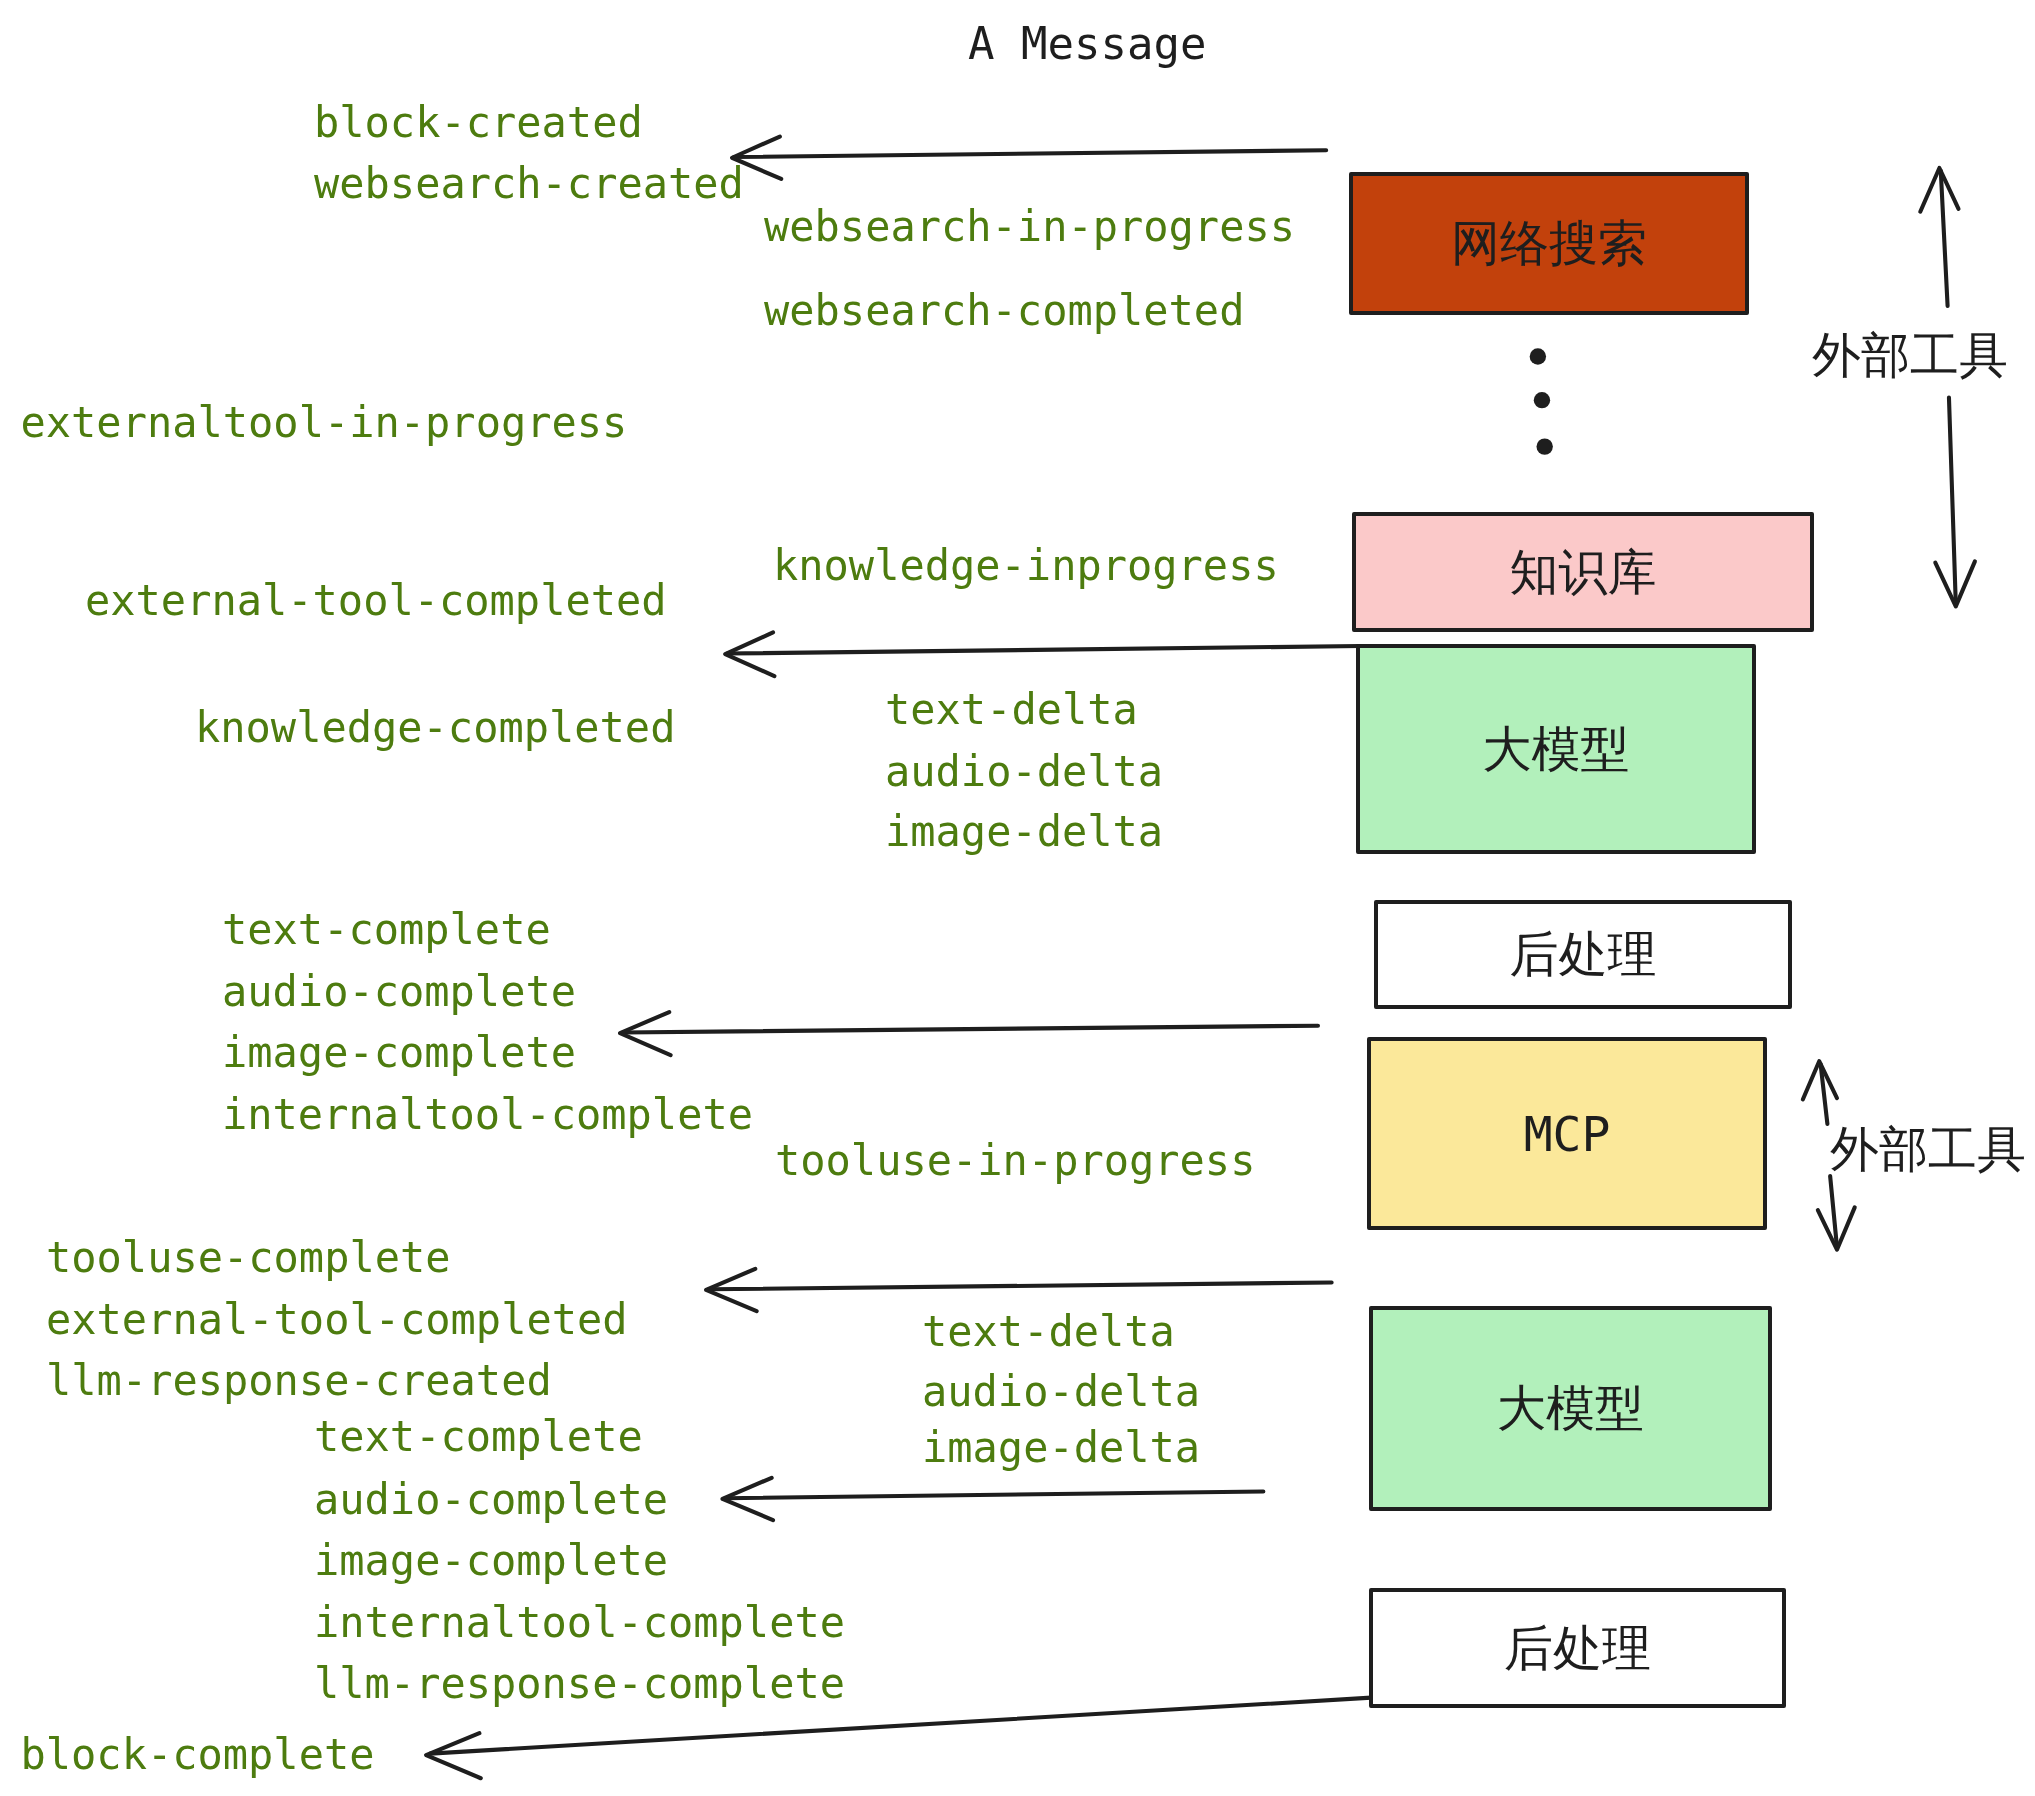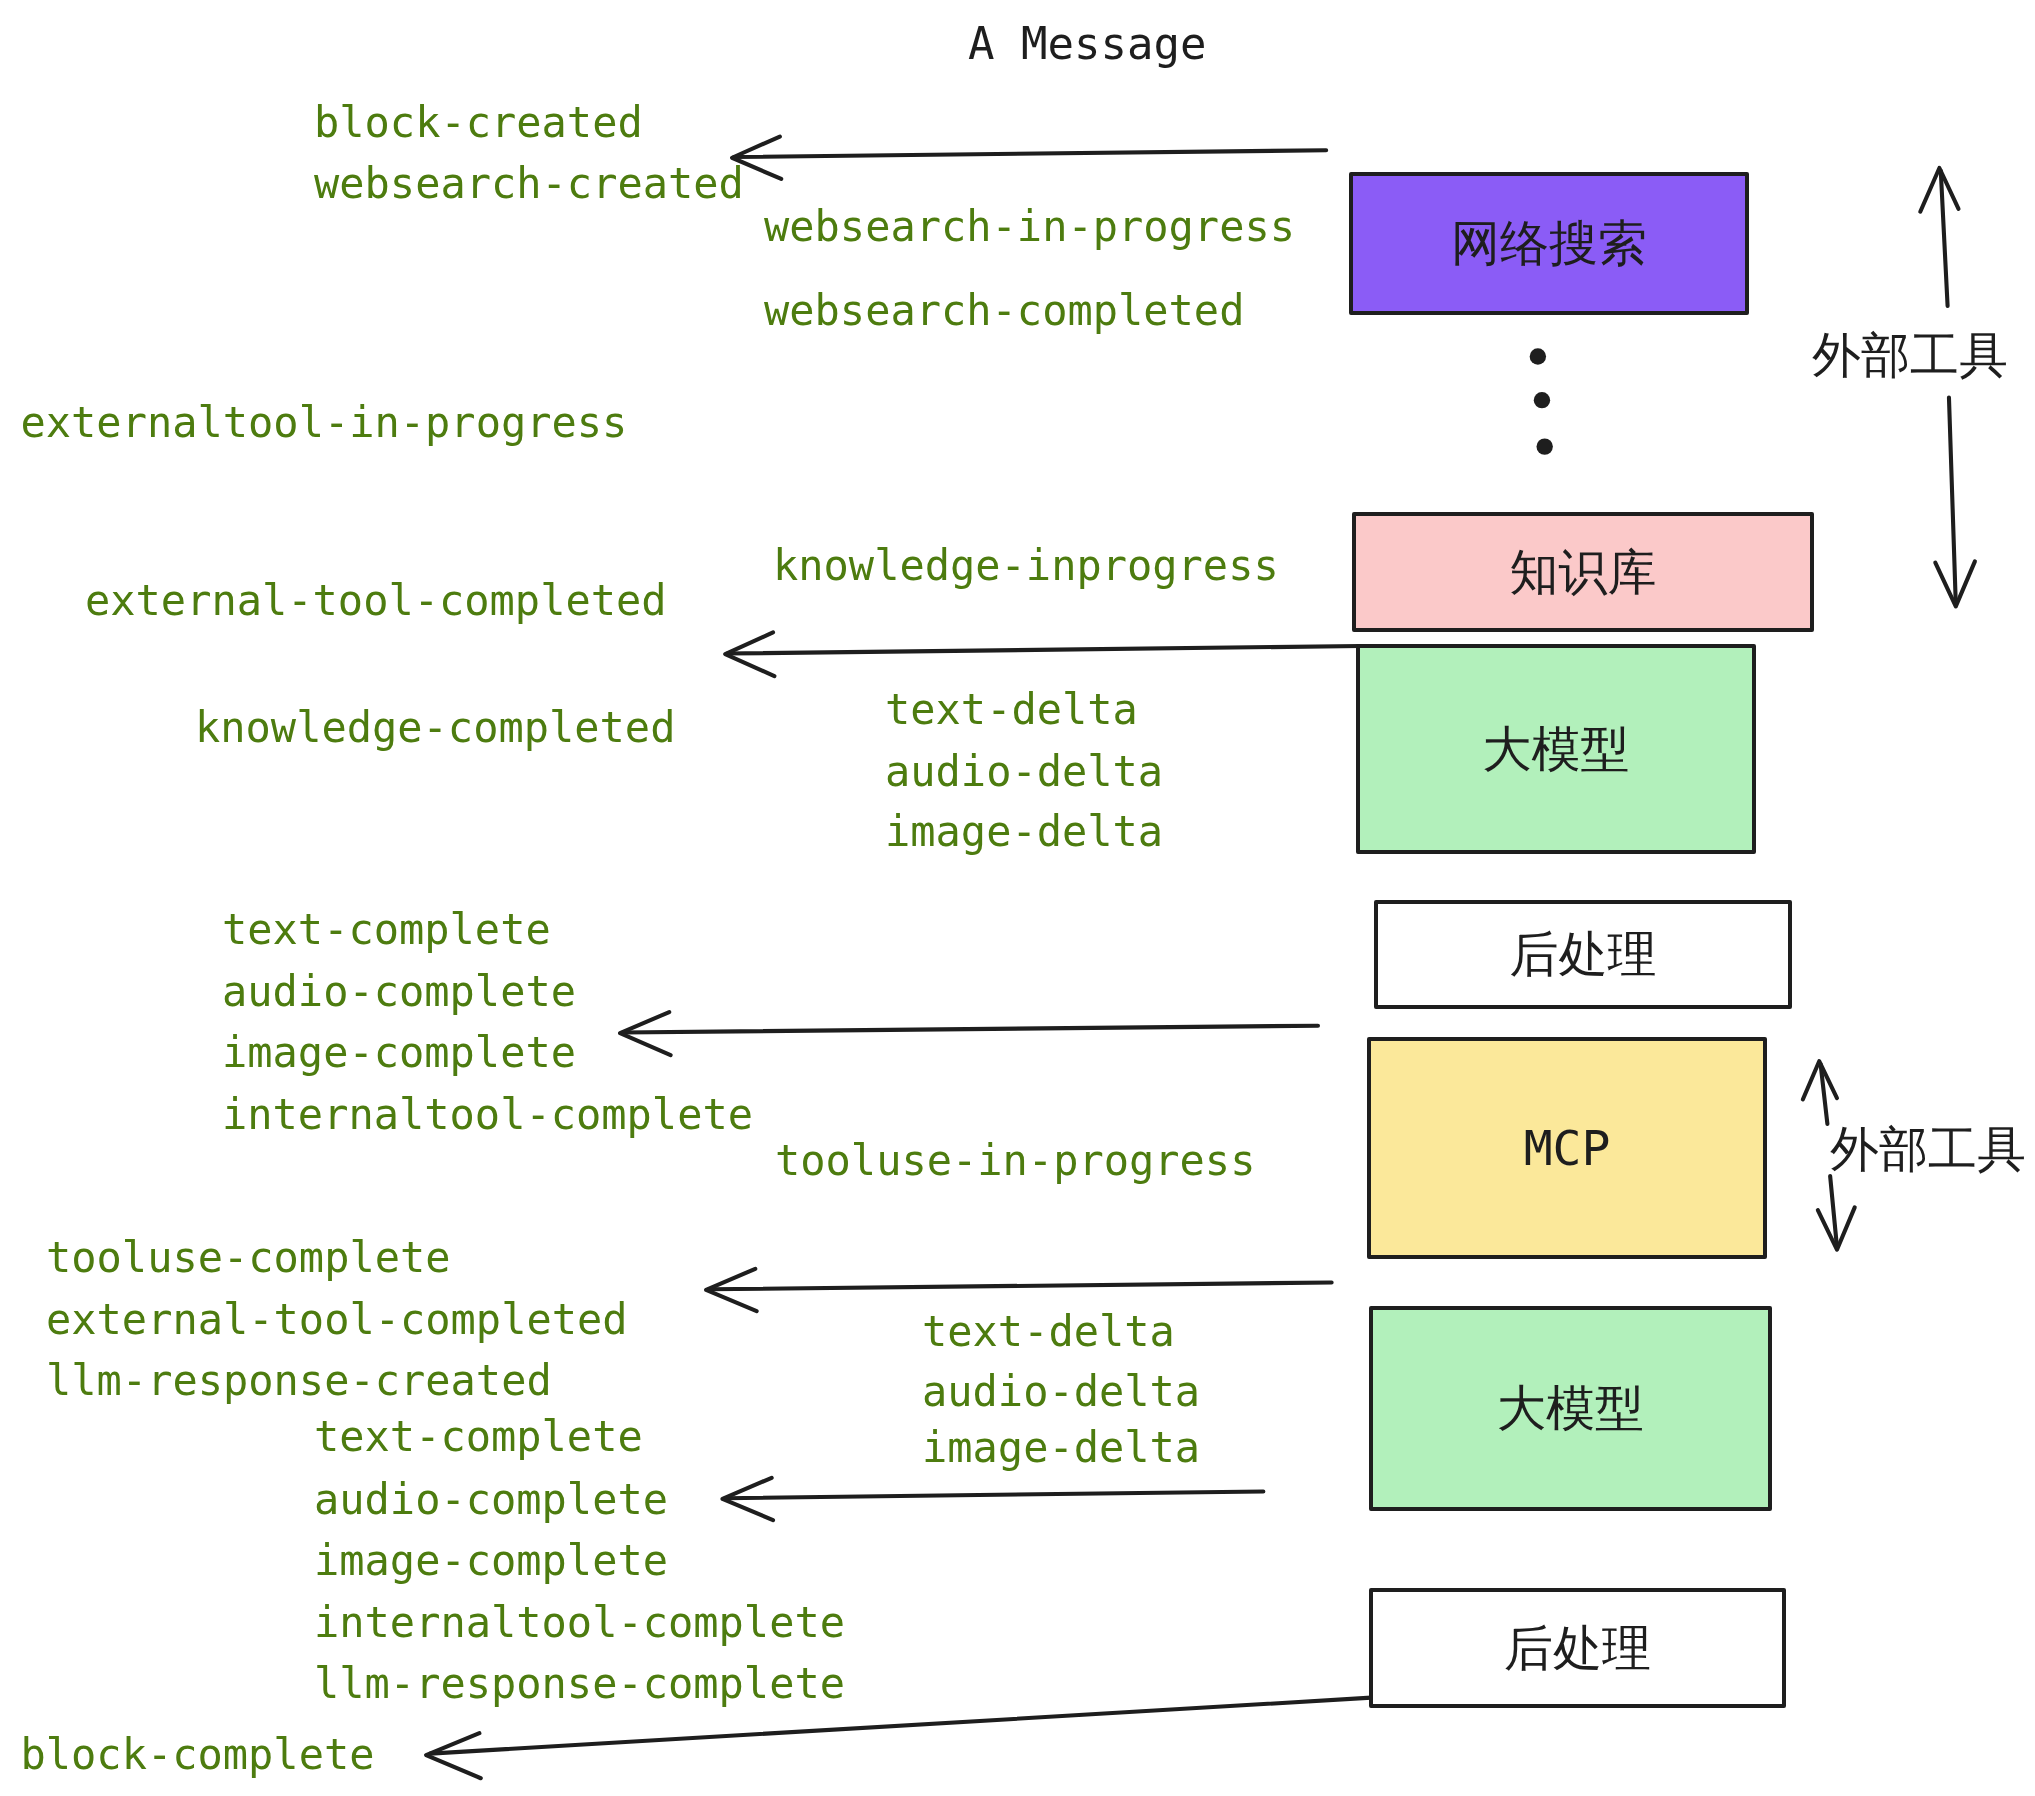--- a/index.html
+++ b/index.html
@@ -114,37 +114,37 @@
 
     <g fill="#1e1e1e" stroke="none">
       <circle cx="2252" cy="522" r="12"></circle>
       <circle cx="2258" cy="586" r="12"></circle>
       <circle cx="2262" cy="654" r="12"></circle>
     </g>
   </svg>
 
   <div class="title" style="left:968px; top:44px;">A Message</div>
 
-  <div class="box" style="left:1349px; top:172px; width:400px; height:143px; background:#8b5cf6;">
+  <div class="box" style="left:1349px; top:172px; width:400px; height:143px; background:#c2410c;">
     <span class="box-label">网络搜索</span>
   </div>
 
   <div class="box" style="left:1352px; top:512px; width:462px; height:120px; background:#fbc9c9;">
     <span class="box-label">知识库</span>
   </div>
 
   <div class="box" style="left:1356px; top:644px; width:400px; height:210px; background:#b2f0bb;">
     <span class="box-label">大模型</span>
   </div>
 
   <div class="box" style="left:1374px; top:900px; width:418px; height:109px; background:#ffffff;">
     <span class="box-label">后处理</span>
   </div>
 
-  <div class="box" style="left:1367px; top:1037px; width:400px; height:222px; background:#fbe89a;">
+  <div class="box" style="left:1367px; top:1037px; width:400px; height:193px; background:#fbe89a;">
     <span class="box-label mono">MCP</span>
   </div>
 
   <div class="box" style="left:1369px; top:1306px; width:403px; height:205px; background:#b2f0bb;">
     <span class="box-label">大模型</span>
   </div>
 
   <div class="box" style="left:1369px; top:1588px; width:417px; height:120px; background:#ffffff;">
     <span class="box-label">后处理</span>
   </div>

